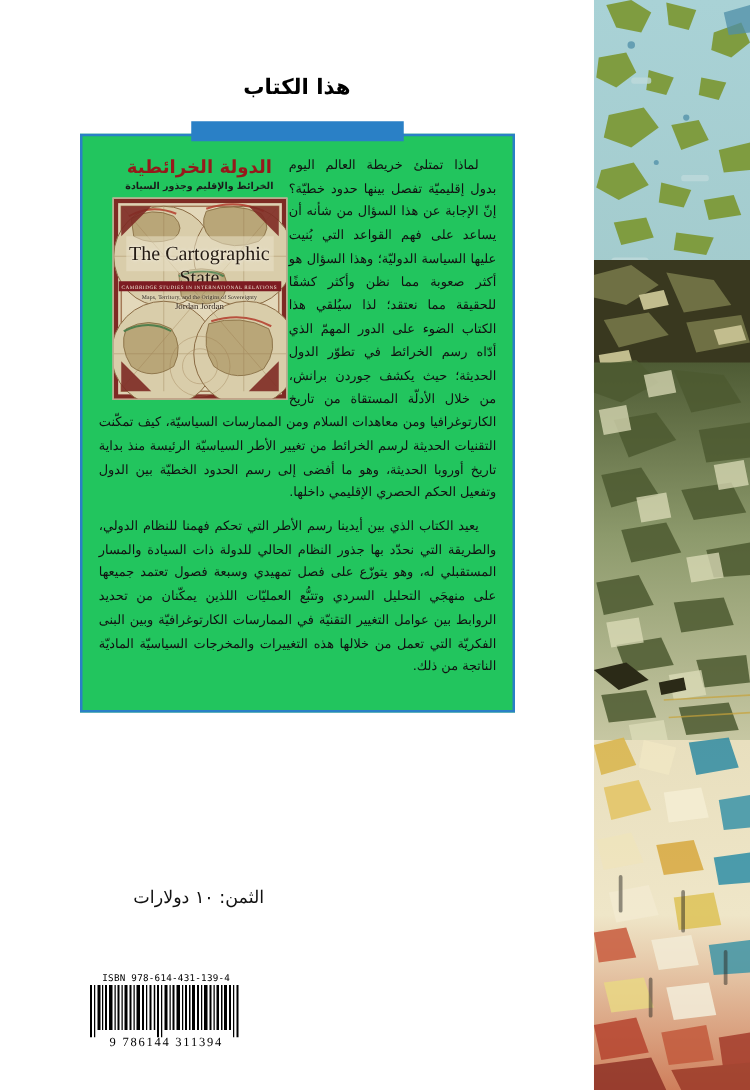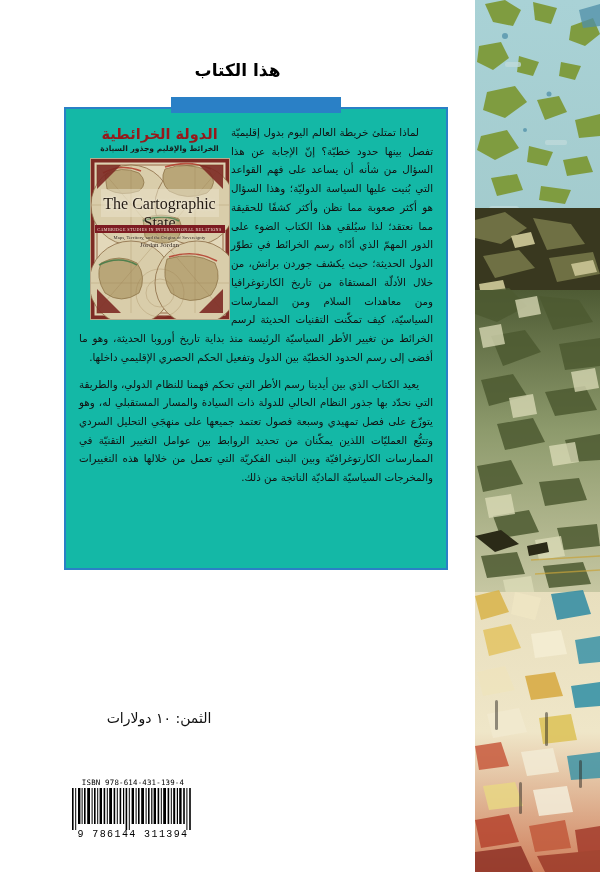--- a/index.html
+++ b/index.html
@@ -50,24 +50,24 @@
     font-weight: bold;
     color: #000000;
     letter-spacing: 0.5px;
   }
 
   
   .frame {
     position: absolute;
     top: 107px;
     left: 64px;
-    width: 384px;
+    width: 348px;
     min-height: 463px;
     border: 2px solid #2a80c6;
-    background: #14b8a6;
+    background: #22c55e;
     box-sizing: border-box;
   }
   .frame-tab {
     position: absolute;
     top: -12px;
     left: 50%;
     transform: translateX(-50%);
     width: 170px;
     height: 16px;
     background: #2a80c6;
@@ -181,21 +181,21 @@
     direction: ltr;
     font-family: "DejaVu Sans Mono", "Liberation Mono", monospace;
     font-size: 7.4px;
     color: #000000;
     letter-spacing: .2px;
     margin-bottom: 1px;
   }
   .barcode { display: block; width: 126px; height: 42px; margin: 0 auto; }
   .barcode-digits {
     direction: ltr;
-    font-family: Liberation Mono, monospace;
+    font-family: Liberation Serif, serif;
     font-size: 10px;
     color: #000000;
     letter-spacing: 1.4px;
     margin-top: -1px;
   }
 
   .publisher {
     position: absolute;
     top: 772px;
     left: 215px;

